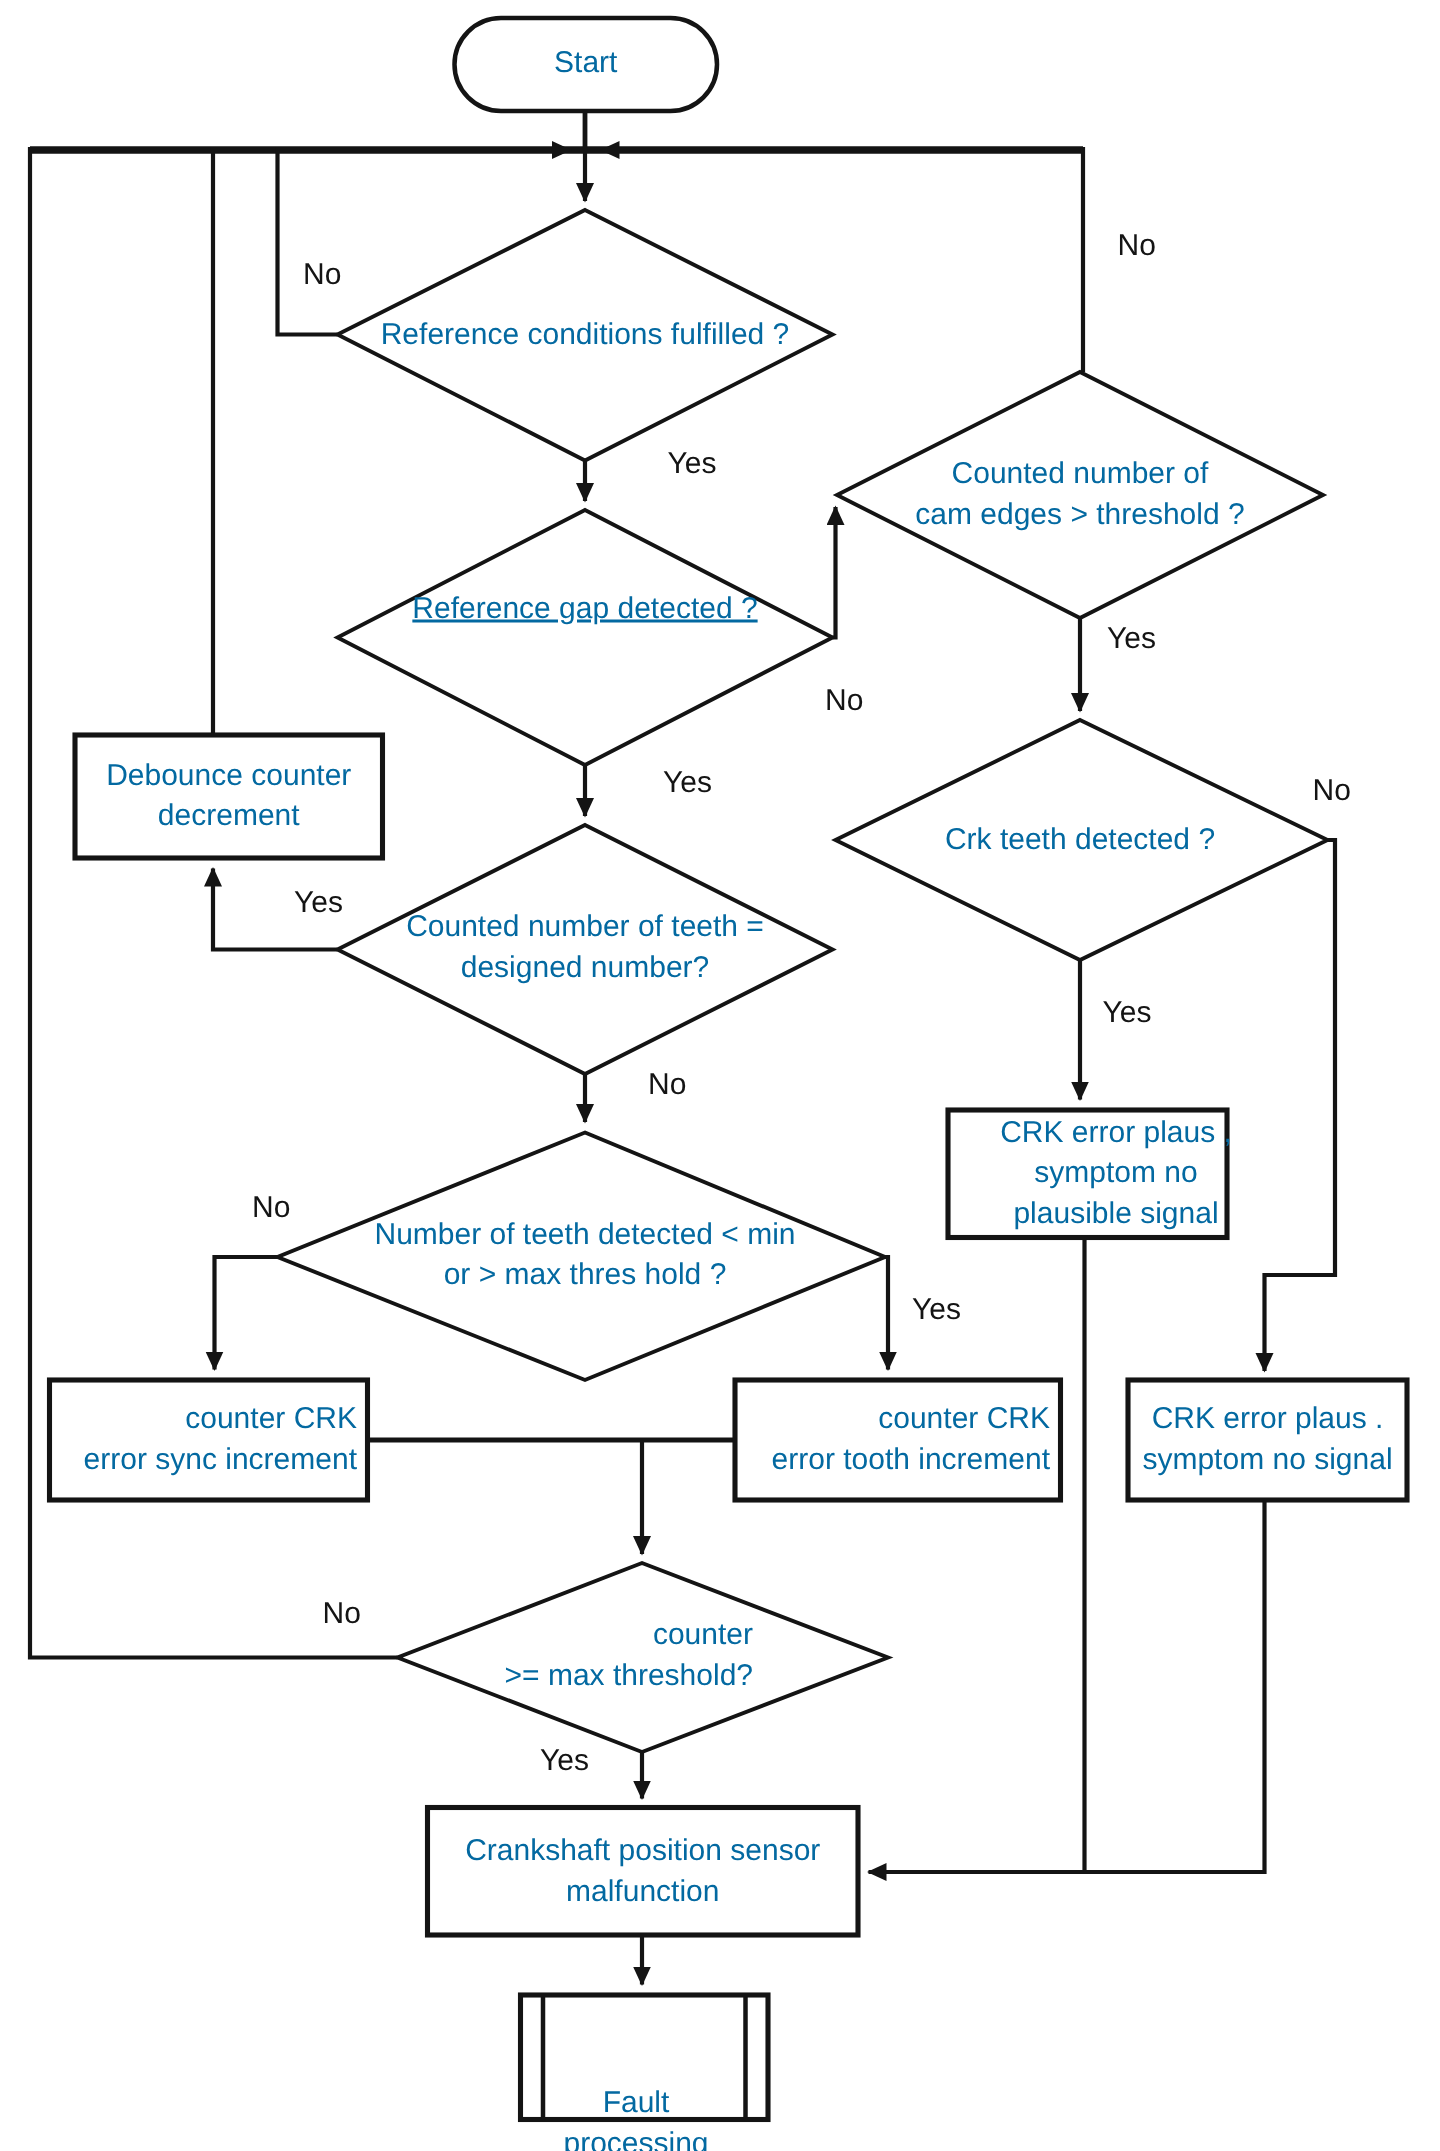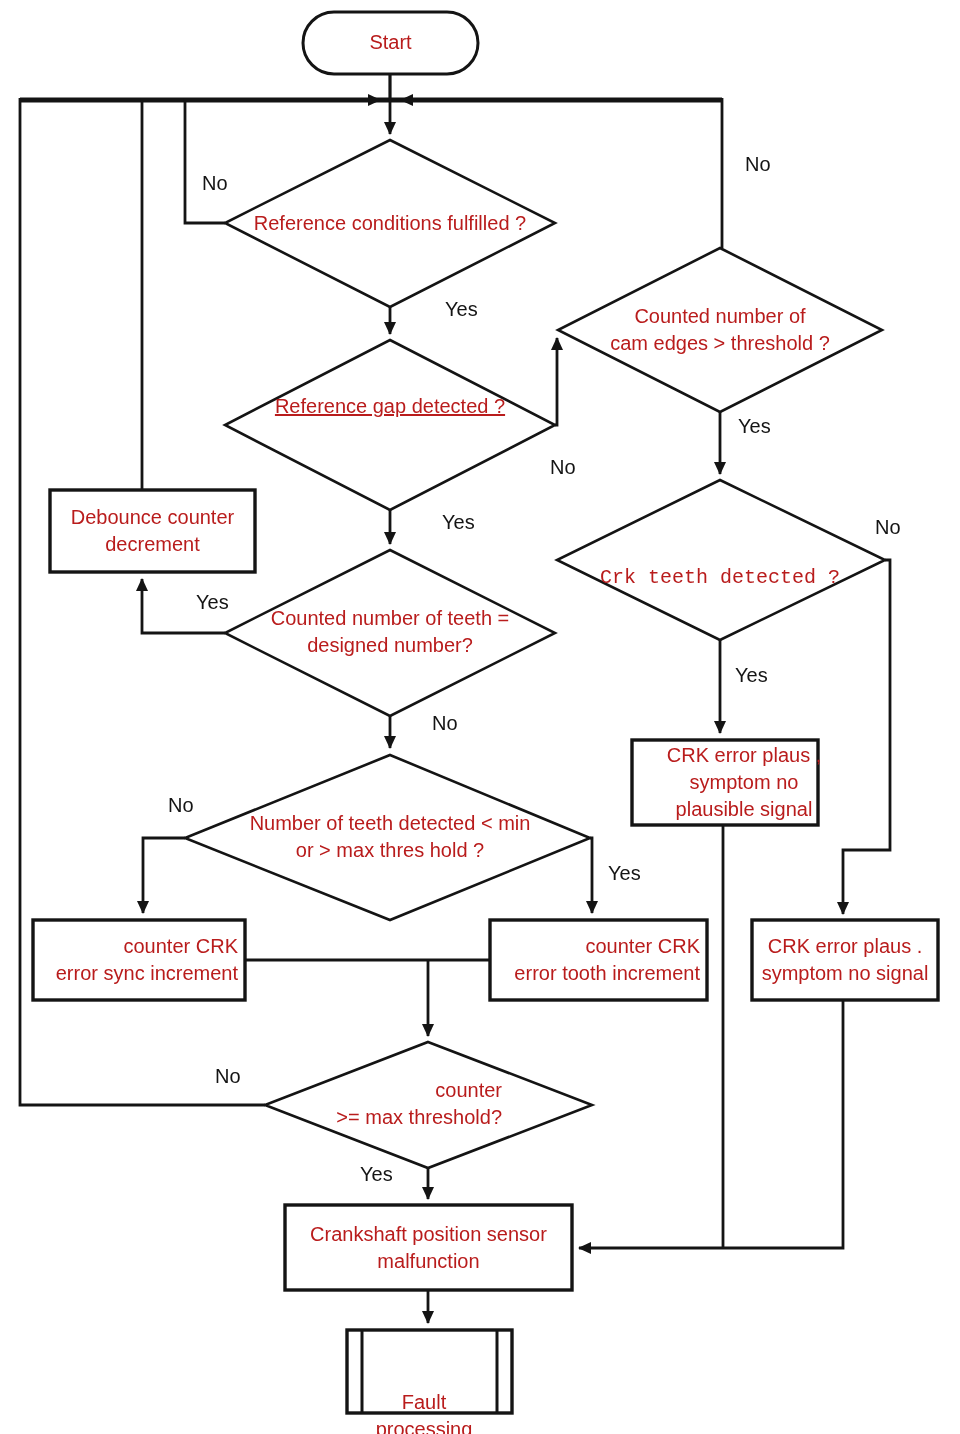--- a/index.html
+++ b/index.html
@@ -4,21 +4,21 @@
 <style>
   html,body{margin:0;padding:0;background:#ffffff;}
   .canvas{
     position:relative;width:960px;height:1434px;background:#ffffff;
     font-family:"Liberation Sans",sans-serif;color:#141414;overflow:hidden;
   }
   .canvas svg{position:absolute;left:0;top:0;}
   .node-label{
     position:absolute;display:flex;align-items:center;justify-content:center;
     text-align:center;white-space:pre-line;font-size:20px;line-height:1.35;
-    color:#b91c1c;
+    color:#0369a1;
   }
   .node-label.right{justify-content:flex-end;text-align:right;}
   .edge-label{
     position:absolute;font-size:20px;line-height:1.1;color:#141414;white-space:nowrap;
   }
 </style>
 </head>
 <body>
 
 <div class="canvas">
@@ -110,21 +110,21 @@
 cam edges &gt; threshold ?</div>
 
   <div class="node-label" style="left:240px;top:324px;width:300px;height:164px;text-decoration:underline;">Reference gap detected ?</div>
 
   <div class="node-label" style="left:53px;top:492px;width:199px;height:78px;">Debounce counter
 decrement</div>
 
   <div class="node-label" style="left:240px;top:552px;width:300px;height:160px;">Counted number of teeth =
 designed number?</div>
 
-  <div class="node-label" style="left:580px;top:499px;width:280px;height:156px;font-family:Liberation Mono, monospace;">Crk teeth detected ?</div>
+  <div class="node-label" style="left:580px;top:482px;width:280px;height:156px;">Crk teeth detected ?</div>
 
   <div class="node-label" style="left:215px;top:757px;width:350px;height:160px;">Number of teeth detected &lt; min
 or &gt; max thres hold ?</div>
 
   <div class="node-label" style="left:654px;top:742px;width:180px;height:81px;">CRK error plaus ,
 symptom no
 plausible signal</div>
 
   <div class="node-label right" style="left:38px;top:924px;width:200px;height:72px;">counter CRK
 error sync increment</div>

